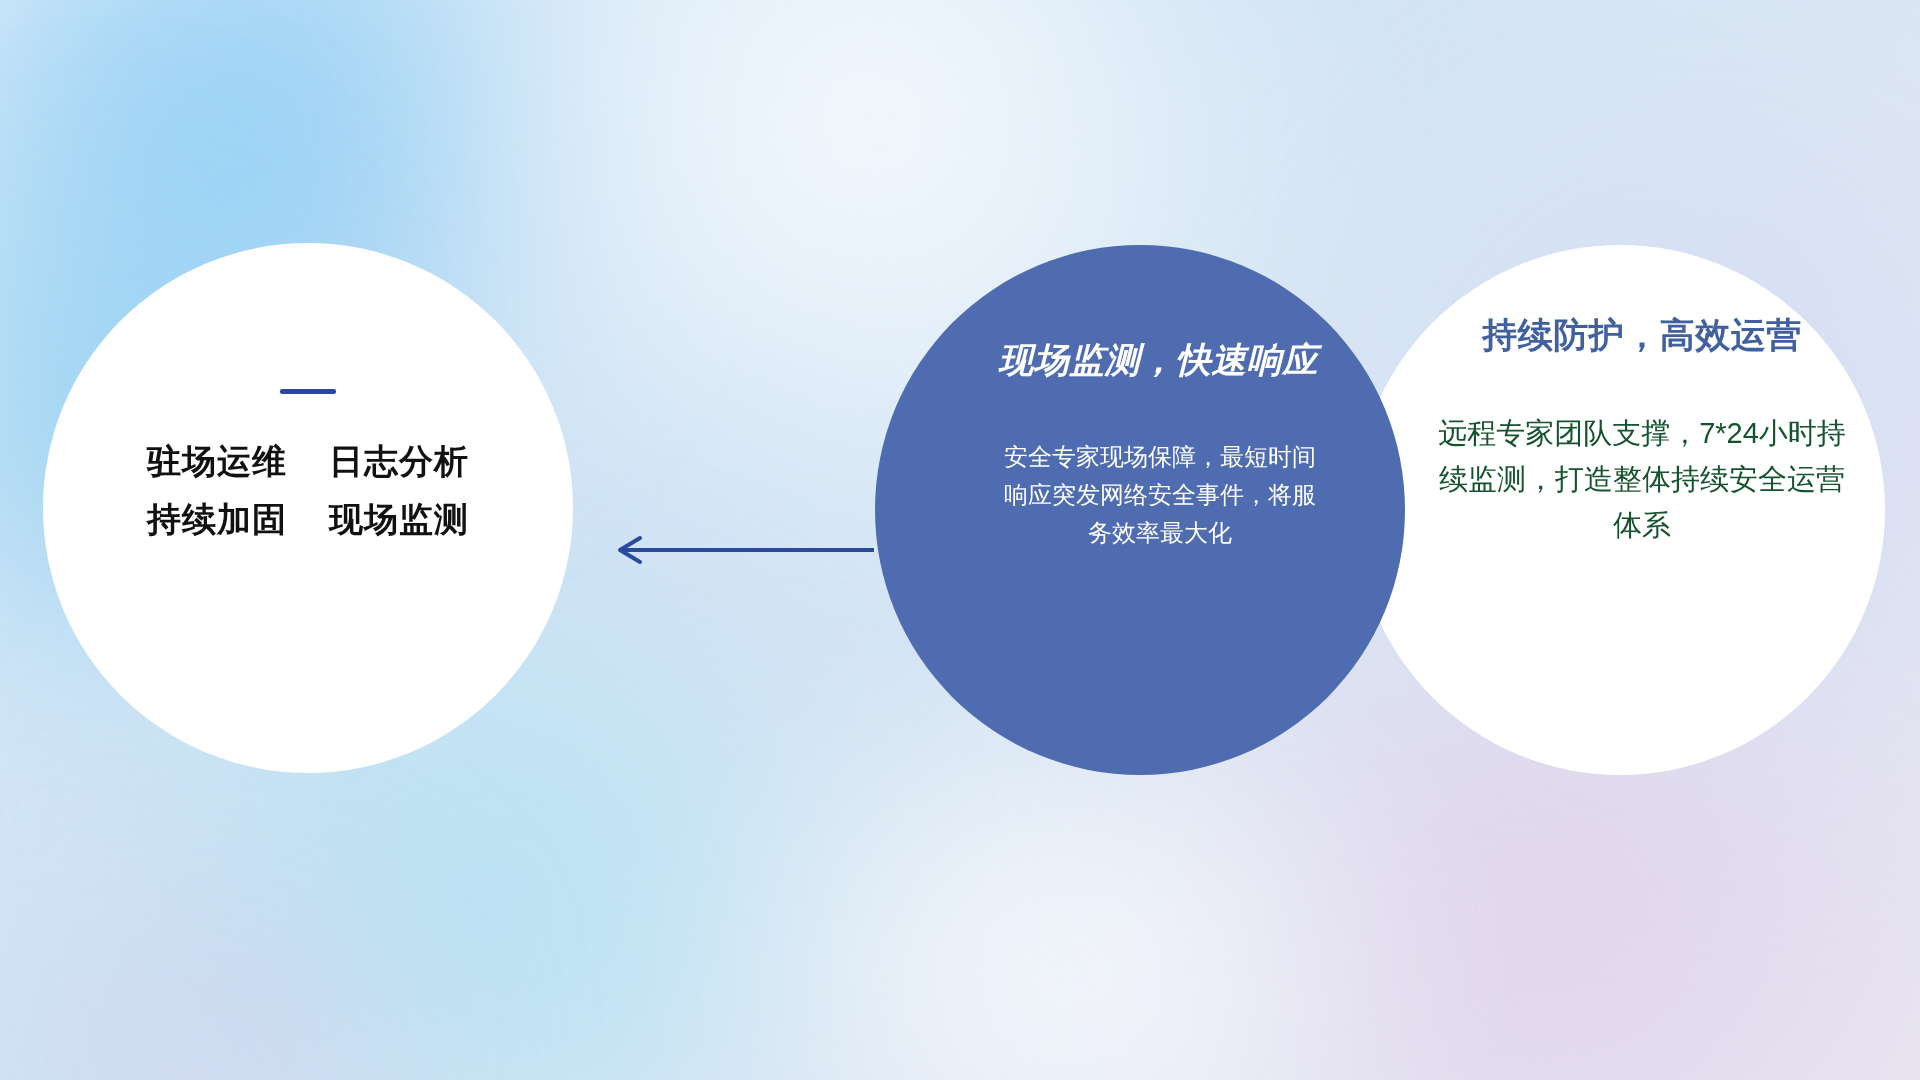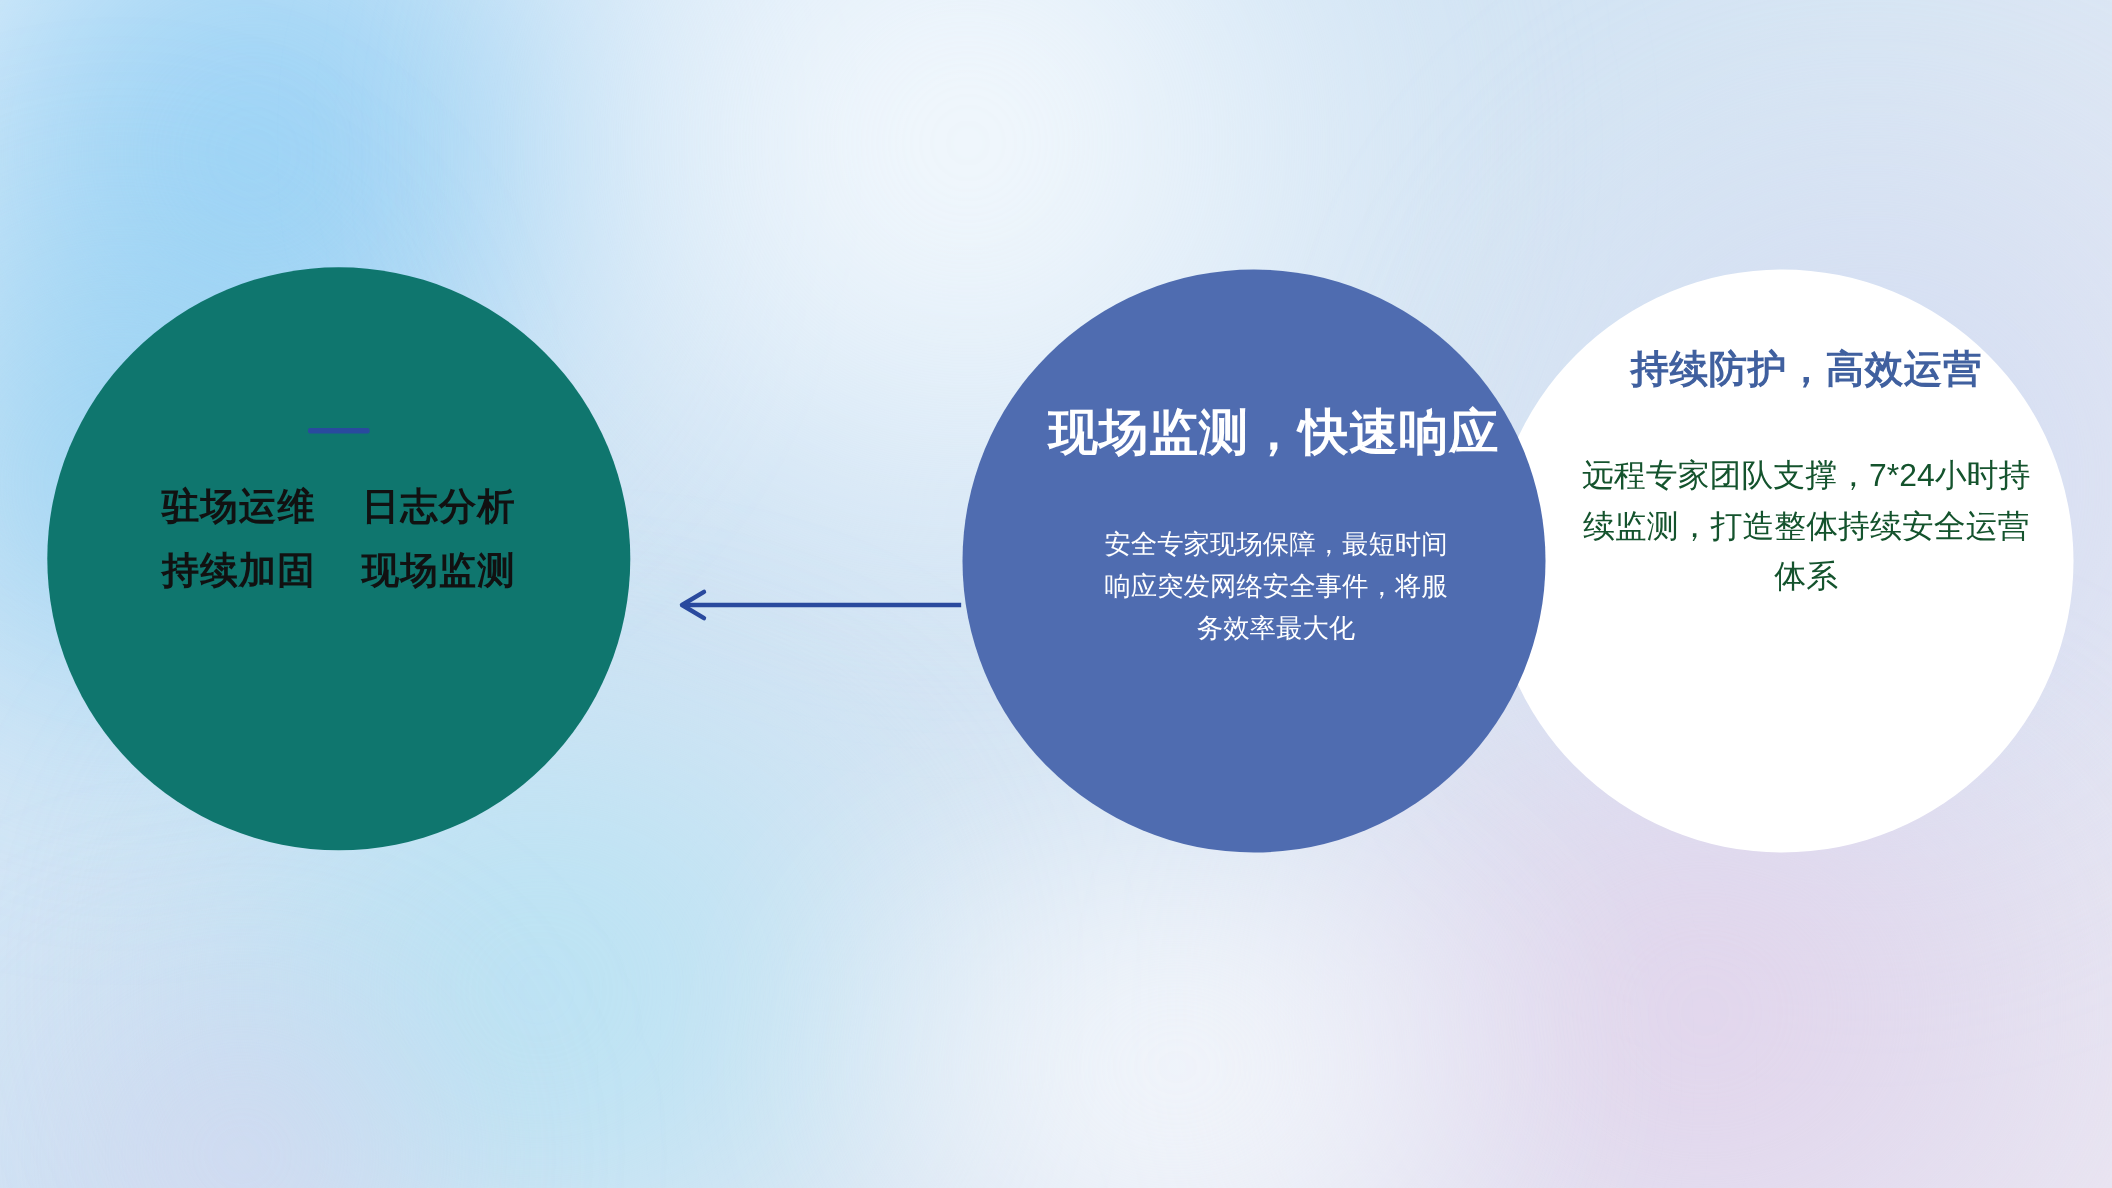--- a/index.html
+++ b/index.html
@@ -91,21 +91,21 @@
     flex-direction: column;
     align-items: center;
     justify-content: flex-start;
   }
 
   .circle-left {
     left: 43px;
     top: 243px;
     width: 530px;
     height: 530px;
-    background: #0f766e;
+    background: #ffffff;
   }
 
   .circle-mid {
     left: 875px;
     top: 245px;
     width: 530px;
     height: 530px;
     background: #4f6cb0;
     z-index: 2;
   }
@@ -136,28 +136,29 @@
     font-size: 34px;
     font-weight: bold;
     color: #111111;
     line-height: 1.72;
     letter-spacing: 1px;
     white-space: pre;
   }
 
   
   .mid-title {
-    margin-top: 118px;
-    font-size: 45px;
+    margin-top: 92px;
+    font-size: 35px;
     font-weight: bold;
     color: #ffffff;
     letter-spacing: 0.5px;
     text-align: center;
     white-space: nowrap;
     transform: translateX(18px);
+    font-style: italic;
   }
   .mid-body {
     margin-top: 54px;
     width: 330px;
     font-size: 24px;
     color: #ffffff;
     line-height: 1.58;
     text-align: center;
     transform: translateX(20px);
   }

